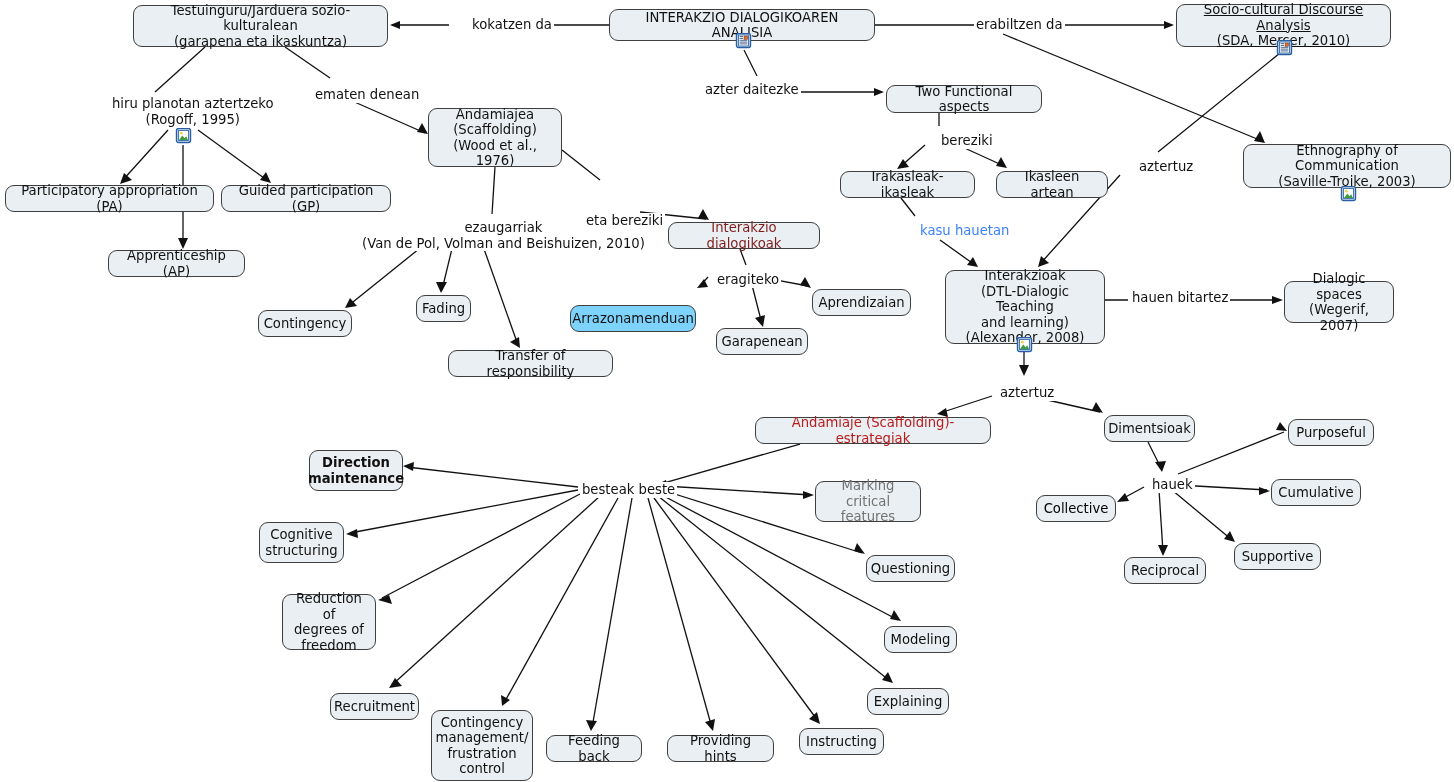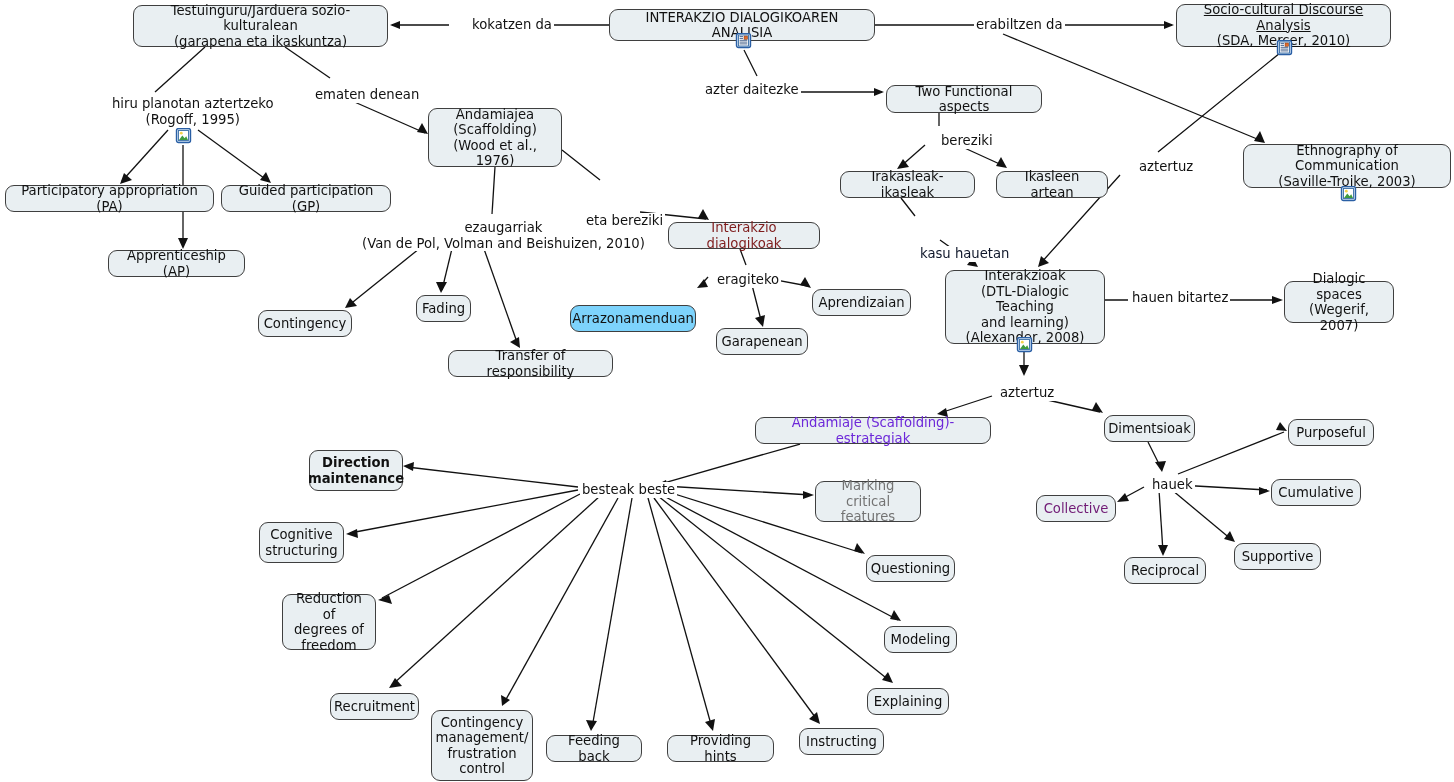--- a/index.html
+++ b/index.html
@@ -252,27 +252,27 @@
       <div class="node" style="left: 668px; top: 222px; width: 152px; height: 27px; background: rgb(233, 239, 242); border-color: rgb(63, 63, 63); color: #7f1d1d;"><span>Interakzio dialogikoak</span></div>
       <div class="node" style="left: 570px; top: 305px; width: 126px; height: 27px; background: #7dd3fc; border-color: rgb(63, 63, 63); color: rgb(17, 17, 17);"><span>Arrazonamenduan</span></div>
       <div class="node" style="left: 716px; top: 328px; width: 92px; height: 27px; background: rgb(233, 239, 242); border-color: rgb(63, 63, 63); color: rgb(17, 17, 17);"><span>Garapenean</span></div>
       <div class="node" style="left: 812px; top: 289px; width: 99px; height: 27px; background: rgb(233, 239, 242); border-color: rgb(63, 63, 63); color: rgb(17, 17, 17);"><span>Aprendizaian</span></div>
       <div class="node" style="left: 945px; top: 270px; width: 160px; height: 74px; background: rgb(233, 239, 242); border-color: rgb(63, 63, 63); color: rgb(17, 17, 17);"><span>Interakzioak
 (DTL-Dialogic Teaching
 and learning)
 (Alexander, 2008)</span></div>
       <div class="node" style="left: 1284px; top: 281px; width: 110px; height: 42px; background: rgb(233, 239, 242); border-color: rgb(63, 63, 63); color: rgb(17, 17, 17);"><span>Dialogic spaces
 (Wegerif, 2007)</span></div>
-      <div class="node" style="left: 755px; top: 417px; width: 236px; height: 27px; background: rgb(233, 239, 242); border-color: rgb(63, 63, 63); color: #6d28d9;"><span>Andamiaje (Scaffolding)-estrategiak</span></div>
+      <div class="node" style="left: 755px; top: 417px; width: 236px; height: 27px; background: rgb(233, 239, 242); border-color: rgb(63, 63, 63); color: #b91c1c;"><span>Andamiaje (Scaffolding)-estrategiak</span></div>
       <div class="node" style="left: 1104px; top: 415px; width: 91px; height: 27px; background: rgb(233, 239, 242); border-color: rgb(63, 63, 63); color: rgb(17, 17, 17);"><span>Dimentsioak</span></div>
       <div class="node" style="left: 1288px; top: 419px; width: 86px; height: 27px; background: rgb(233, 239, 242); border-color: rgb(63, 63, 63); color: rgb(17, 17, 17);"><span>Purposeful</span></div>
       <div class="node" style="left: 1271px; top: 479px; width: 90px; height: 27px; background: rgb(233, 239, 242); border-color: rgb(63, 63, 63); color: rgb(17, 17, 17);"><span>Cumulative</span></div>
       <div class="node" style="left: 1234px; top: 543px; width: 87px; height: 27px; background: rgb(233, 239, 242); border-color: rgb(63, 63, 63); color: rgb(17, 17, 17);"><span>Supportive</span></div>
       <div class="node" style="left: 1124px; top: 557px; width: 82px; height: 27px; background: rgb(233, 239, 242); border-color: rgb(63, 63, 63); color: rgb(17, 17, 17);"><span>Reciprocal</span></div>
-      <div class="node" style="left: 1036px; top: 495px; width: 80px; height: 27px; background: rgb(233, 239, 242); border-color: rgb(63, 63, 63); color: #701a75;"><span>Collective</span></div>
+      <div class="node" style="left: 1036px; top: 495px; width: 80px; height: 27px; background: rgb(233, 239, 242); border-color: rgb(63, 63, 63); color: #000000;"><span>Collective</span></div>
       <div class="node" style="left: 309px; top: 450px; width: 94px; height: 41px; background: rgb(233, 239, 242); border-color: rgb(63, 63, 63); color: rgb(17, 17, 17); font-weight: bold;"><span>Direction
 maintenance</span></div>
       <div class="node" style="left: 259px; top: 522px; width: 85px; height: 41px; background: rgb(233, 239, 242); border-color: rgb(63, 63, 63); color: rgb(17, 17, 17);"><span>Cognitive
 structuring</span></div>
       <div class="node" style="left: 282px; top: 594px; width: 94px; height: 56px; background: rgb(233, 239, 242); border-color: rgb(63, 63, 63); color: rgb(17, 17, 17);"><span>Reduction of
 degrees of
 freedom</span></div>
       <div class="node" style="left: 330px; top: 693px; width: 89px; height: 27px; background: rgb(233, 239, 242); border-color: rgb(63, 63, 63); color: rgb(17, 17, 17);"><span>Recruitment</span></div>
       <div class="node" style="left: 431px; top: 710px; width: 102px; height: 71px; background: rgb(233, 239, 242); border-color: rgb(63, 63, 63); color: rgb(17, 17, 17);"><span>Contingency
 management/
@@ -293,21 +293,21 @@
       <div class="elabel" style="left: 110px; top: 96px; color: rgb(17, 17, 17);">hiru planotan aztertzeko
 (Rogoff, 1995)</div>
       <div class="elabel" style="left: 313px; top: 87px; color: rgb(17, 17, 17);">ematen denean</div>
       <div class="elabel" style="left: 703px; top: 82px; color: rgb(17, 17, 17);">azter daitezke</div>
       <div class="elabel" style="left: 939px; top: 133px; color: rgb(17, 17, 17);">bereziki</div>
       <div class="elabel" style="left: 1137px; top: 159px; color: rgb(17, 17, 17);">aztertuz</div>
       <div class="elabel" style="left: 360px; top: 220px; color: rgb(17, 17, 17);">ezaugarriak
 (Van de Pol, Volman and Beishuizen, 2010)</div>
       <div class="elabel" style="left: 584px; top: 213px; color: rgb(17, 17, 17);">eta bereziki</div>
       <div class="elabel" style="left: 715px; top: 272px; color: rgb(17, 17, 17);">eragiteko</div>
-      <div class="elabel" style="left: 918px; top: 223px; color: #0f172a; margin-top: 23px;">kasu hauetan</div>
+      <div class="elabel" style="left: 918px; top: 223px; color: #3b82f6;">kasu hauetan</div>
       <div class="elabel" style="left: 1130px; top: 290px; color: rgb(17, 17, 17);">hauen bitartez</div>
       <div class="elabel" style="left: 998px; top: 385px; color: rgb(17, 17, 17);">aztertuz</div>
       <div class="elabel" style="left: 1150px; top: 477px; color: rgb(17, 17, 17);">hauek</div>
       <div class="elabel" style="left: 580px; top: 482px; color: rgb(17, 17, 17);">besteak beste</div>
     </div>
   <div id="icon-layer">
       <div class="icon" style="left: 175px; top: 128px;"><svg width="17" height="17" viewBox="0 0 17 17">
           <rect x="1.5" y="0.5" width="14" height="14" rx="2" fill="#cfe0f2" stroke="#2a5fa5" stroke-width="1.4"></rect>
           <rect x="3.5" y="2.5" width="10" height="10" fill="#ffffff" stroke="#3a6ea5" stroke-width="0.9"></rect>
           <circle cx="6.3" cy="5.2" r="1.4" fill="#f4d24a"></circle>

